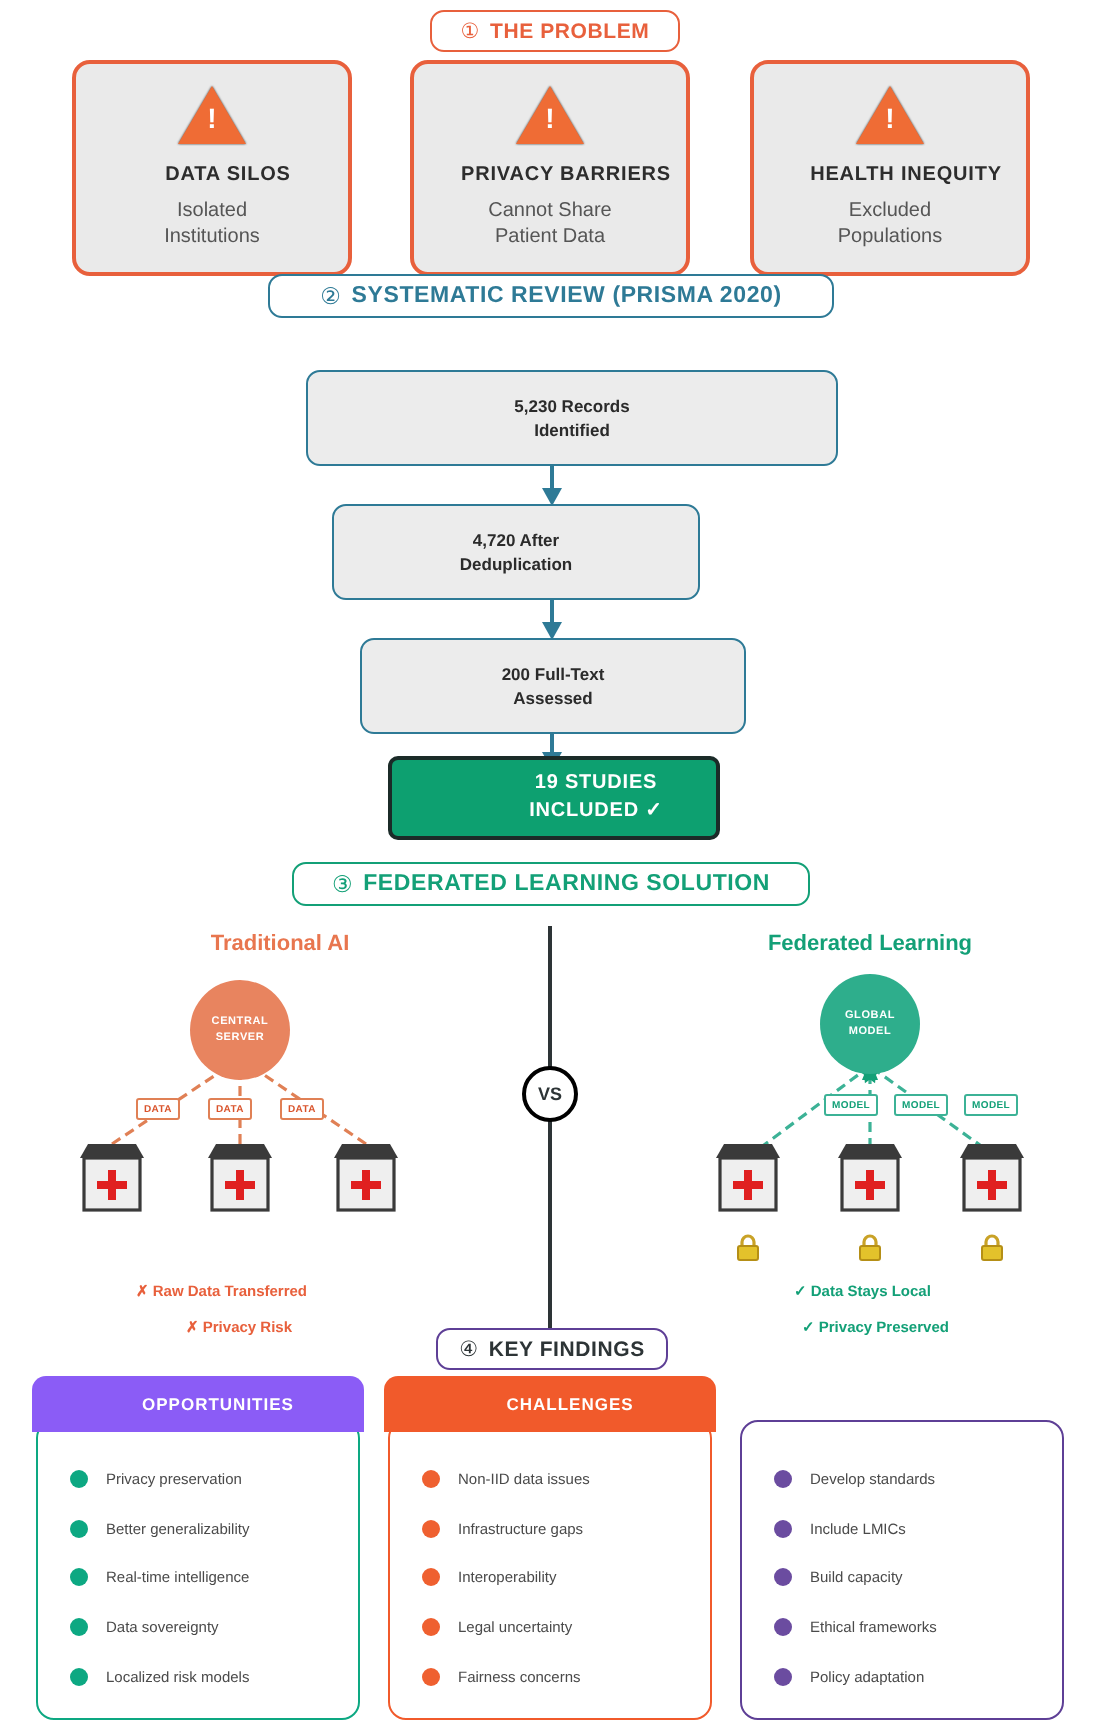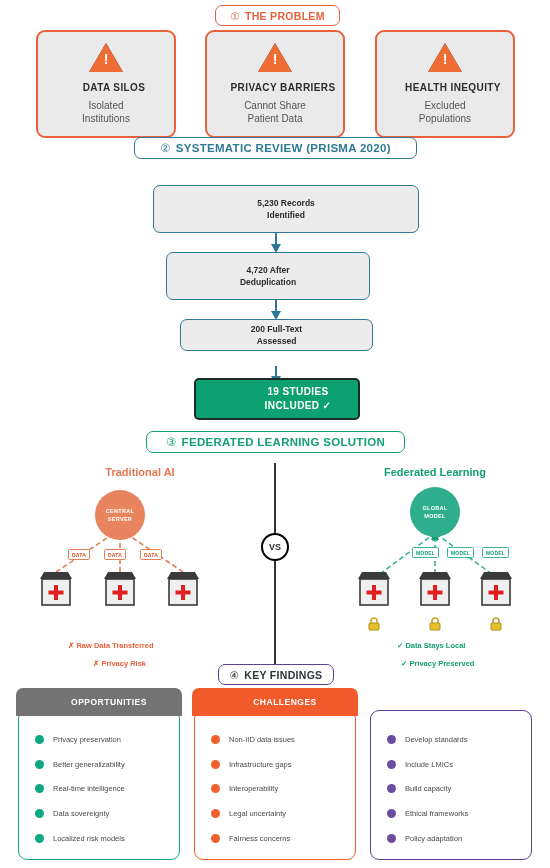--- a/index.html
+++ b/index.html
@@ -168,30 +168,30 @@
 
   <div class="fbox" style="left:153px;top:185px;width:266px;height:48px;">
     <span>5,230 Records</span>
     <span>Identified</span>
   </div>
   <svg class="arrow" style="left:268px;top:232px;" width="16" height="22">
     <line x1="8" y1="0" x2="8" y2="14" stroke="#2e7a96" stroke-width="2"></line>
     <polygon points="8,21 3,12 13,12" fill="#2e7a96"></polygon>
   </svg>
 
-  <div class="fbox" style="left:166px;top:252px;width:204px;height:48px;">
+  <div class="fbox" style="left:166px;top:252px;width:184px;height:48px;">
     <span>4,720 After</span>
     <span>Deduplication</span>
   </div>
   <svg class="arrow" style="left:268px;top:299px;" width="16" height="22">
     <line x1="8" y1="0" x2="8" y2="14" stroke="#2e7a96" stroke-width="2"></line>
     <polygon points="8,21 3,12 13,12" fill="#2e7a96"></polygon>
   </svg>
 
-  <div class="fbox" style="left:180px;top:319px;width:193px;height:32px;">
+  <div class="fbox" style="left:180px;top:319px;width:193px;height:48px;">
     <span>200 Full-Text</span>
     <span>Assessed</span>
   </div>
   <svg class="arrow" style="left:268px;top:366px;" width="16" height="20">
     <line x1="8" y1="0" x2="8" y2="12" stroke="#2e7a96" stroke-width="2"></line>
     <polygon points="8,19 3,10 13,10" fill="#2e7a96"></polygon>
   </svg>
 
   <div class="fbox final" style="left:194px;top:378px;width:166px;height:42px;padding-left:42px;">
     <span>19 STUDIES</span>
@@ -349,21 +349,21 @@
         </div>
       <div class="li">
           <span class="dot" style="background:#0da882;"></span>
           <span class="li-txt">Data sovereignty</span>
         </div>
       <div class="li">
           <span class="dot" style="background:#0da882;"></span>
           <span class="li-txt">Localized risk models</span>
         </div>
     </div>
-    <div class="panel-head" style="background:#737373;padding-left:20px;">
+    <div class="panel-head" style="background:#8b5cf6;padding-left:20px;">
       <span>OPPORTUNITIES</span>
     </div>
   </div>
 
   <div class="panel" style="left:192px;top:688px;width:166px;height:172px;">
     <div class="panel-body" style="border:1.6px solid #f15a2b;">
       <div class="li">
           <span class="dot" style="background:#ef6030;"></span>
           <span class="li-txt">Non-IID data issues</span>
         </div>

